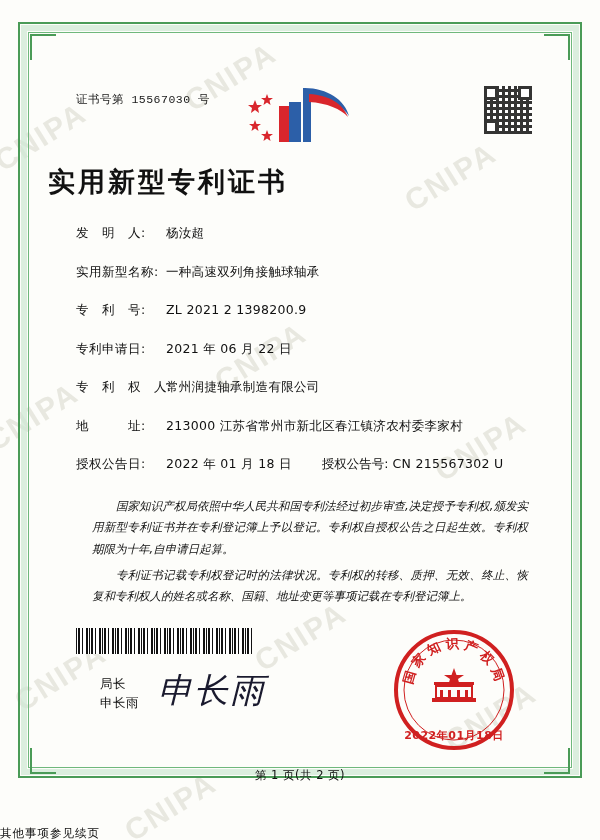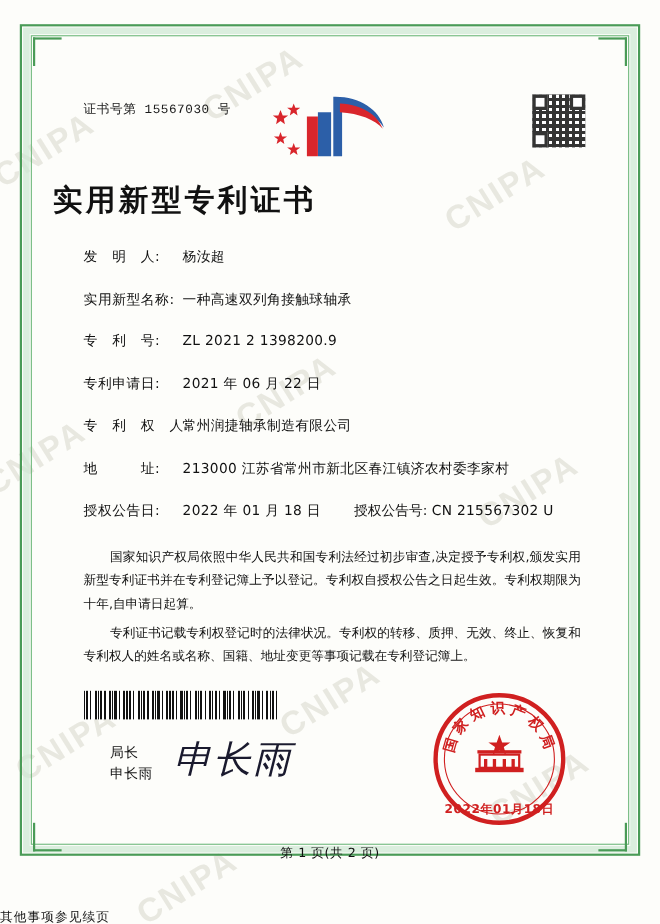--- a/index.html
+++ b/index.html
@@ -160,21 +160,21 @@
 
   .paragraphs {
     position: absolute;
     left: 28px; top: 440px;
     width: 452px;
     font-size: 11.5px;
     line-height: 1.85;
     color: #111;
     text-align: justify;
   }
-  .paragraphs p { margin: 0 0 5px 0; text-indent: 24px; }
+  .paragraphs p { margin: 0 0 5px 16px; text-indent: 24px; font-style: italic; }
 
   .barcode {
     position: absolute;
     left: 28px; top: 572px;
     width: 176px; height: 26px;
     background: repeating-linear-gradient(90deg,
       #111 0 1px, #fff 1px 2px, #111 2px 4px, #fff 4px 6px,
       #111 6px 7px, #fff 7px 10px, #111 10px 12px, #fff 12px 13px);
   }
 

